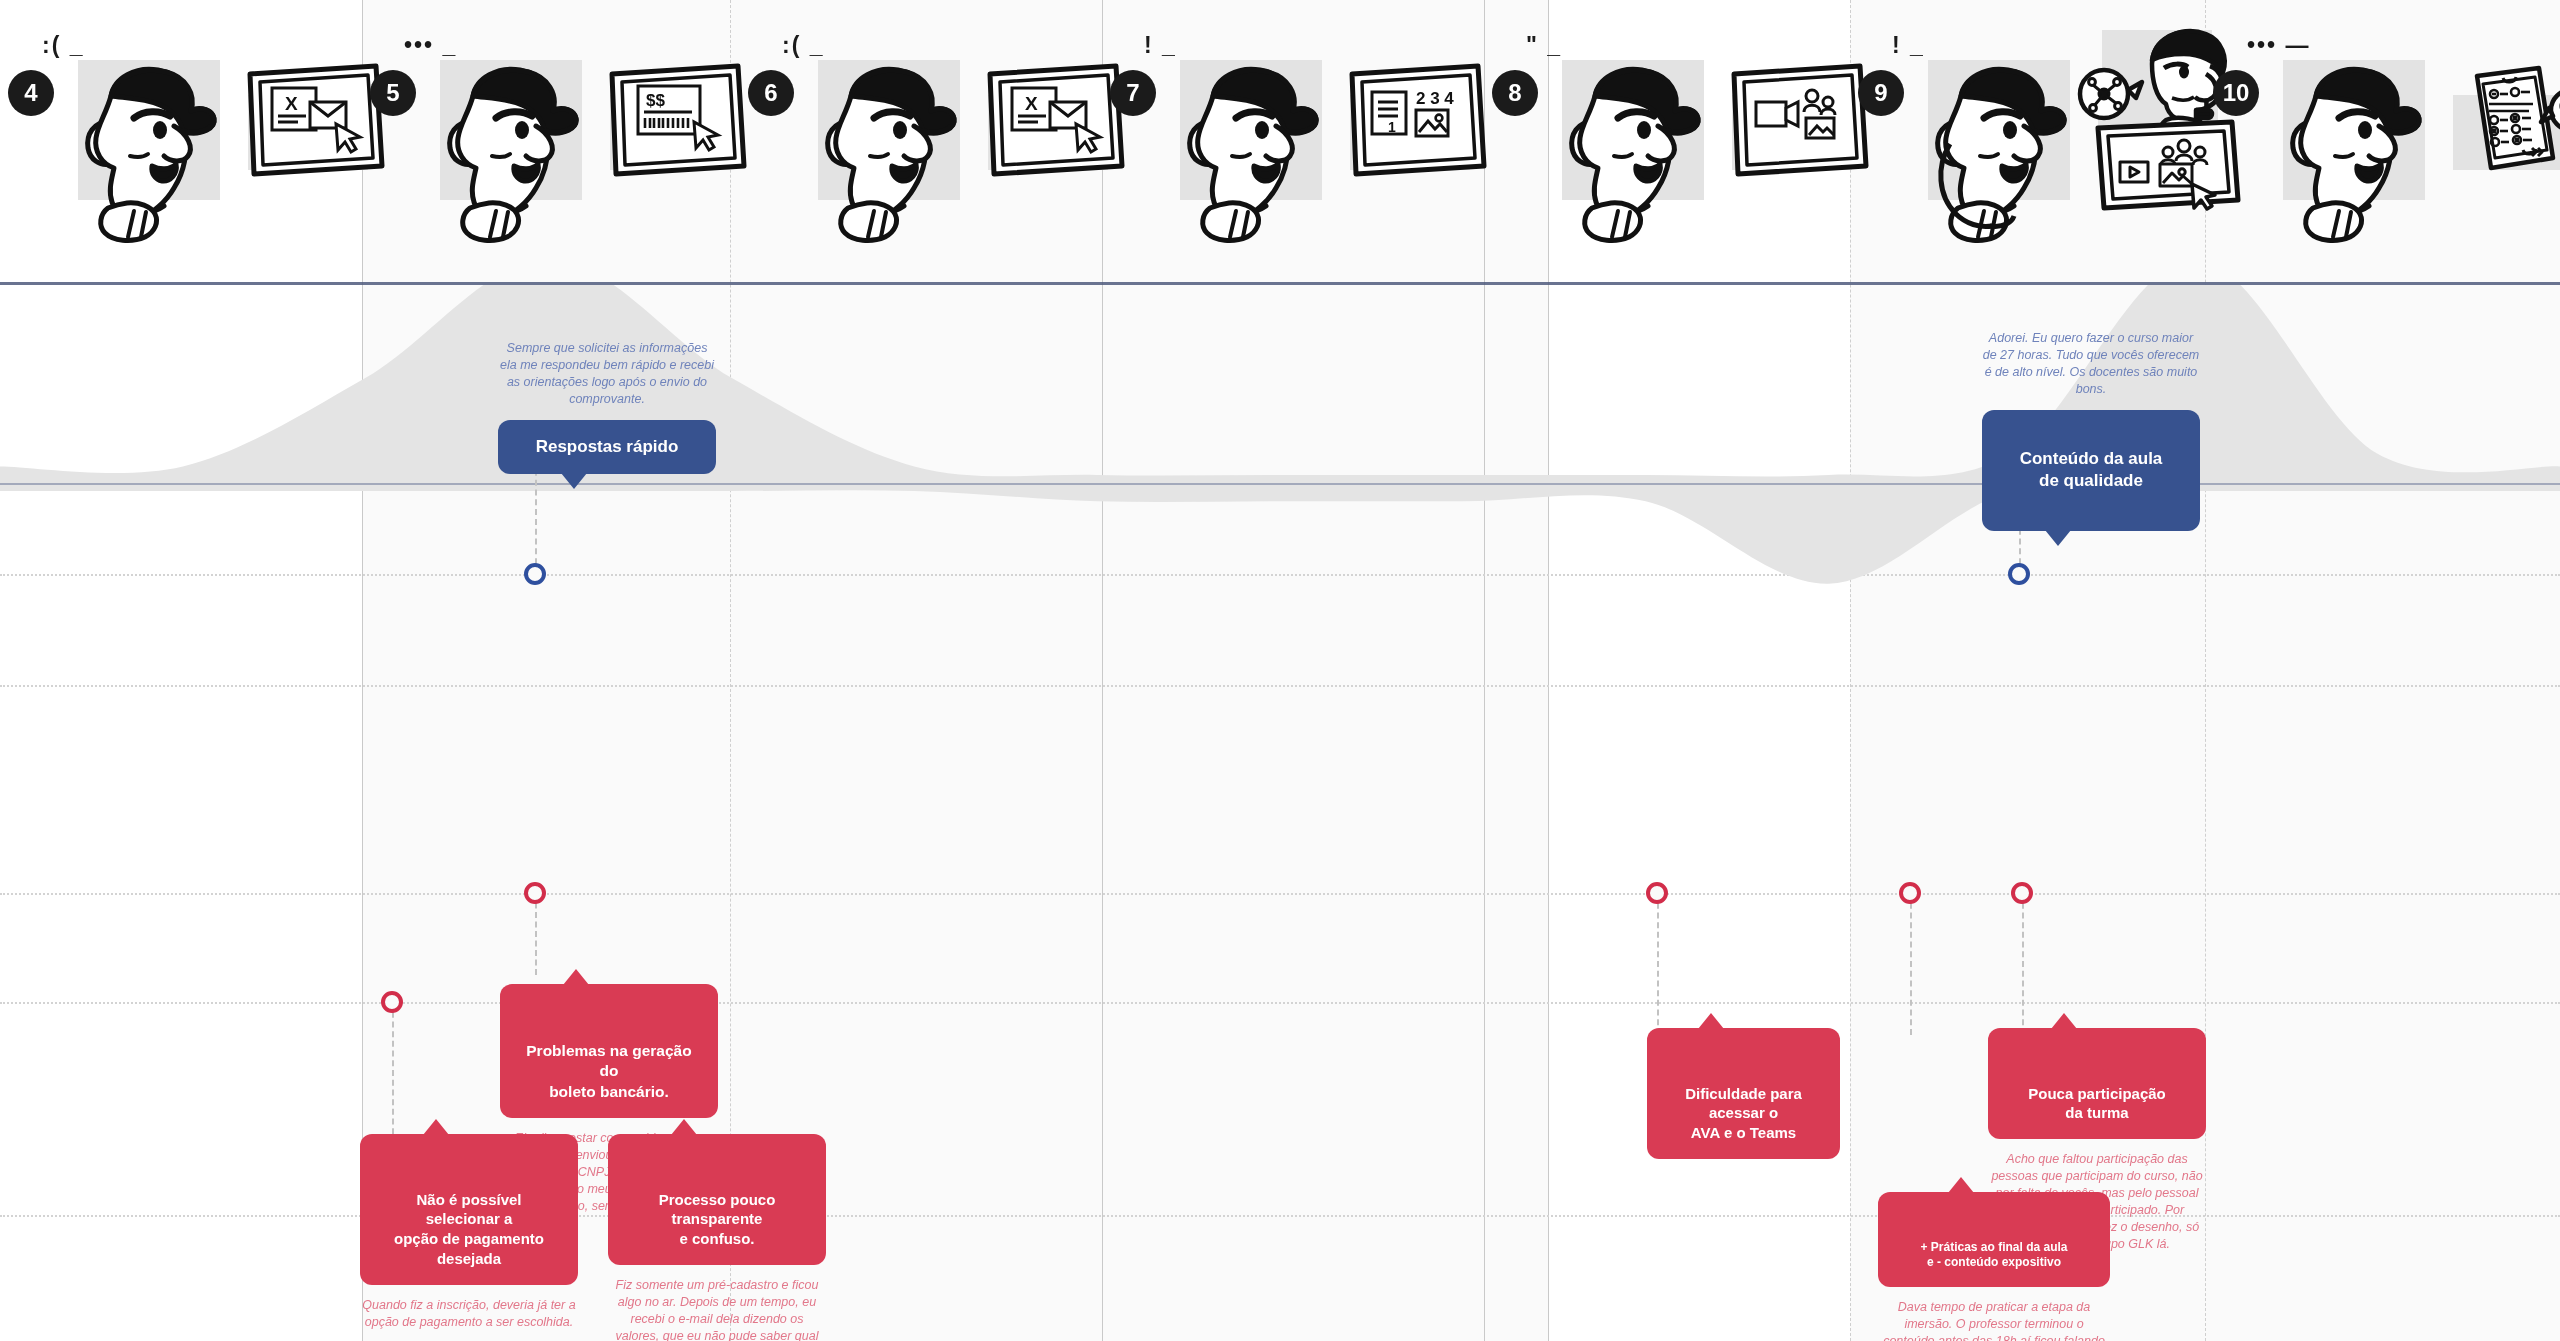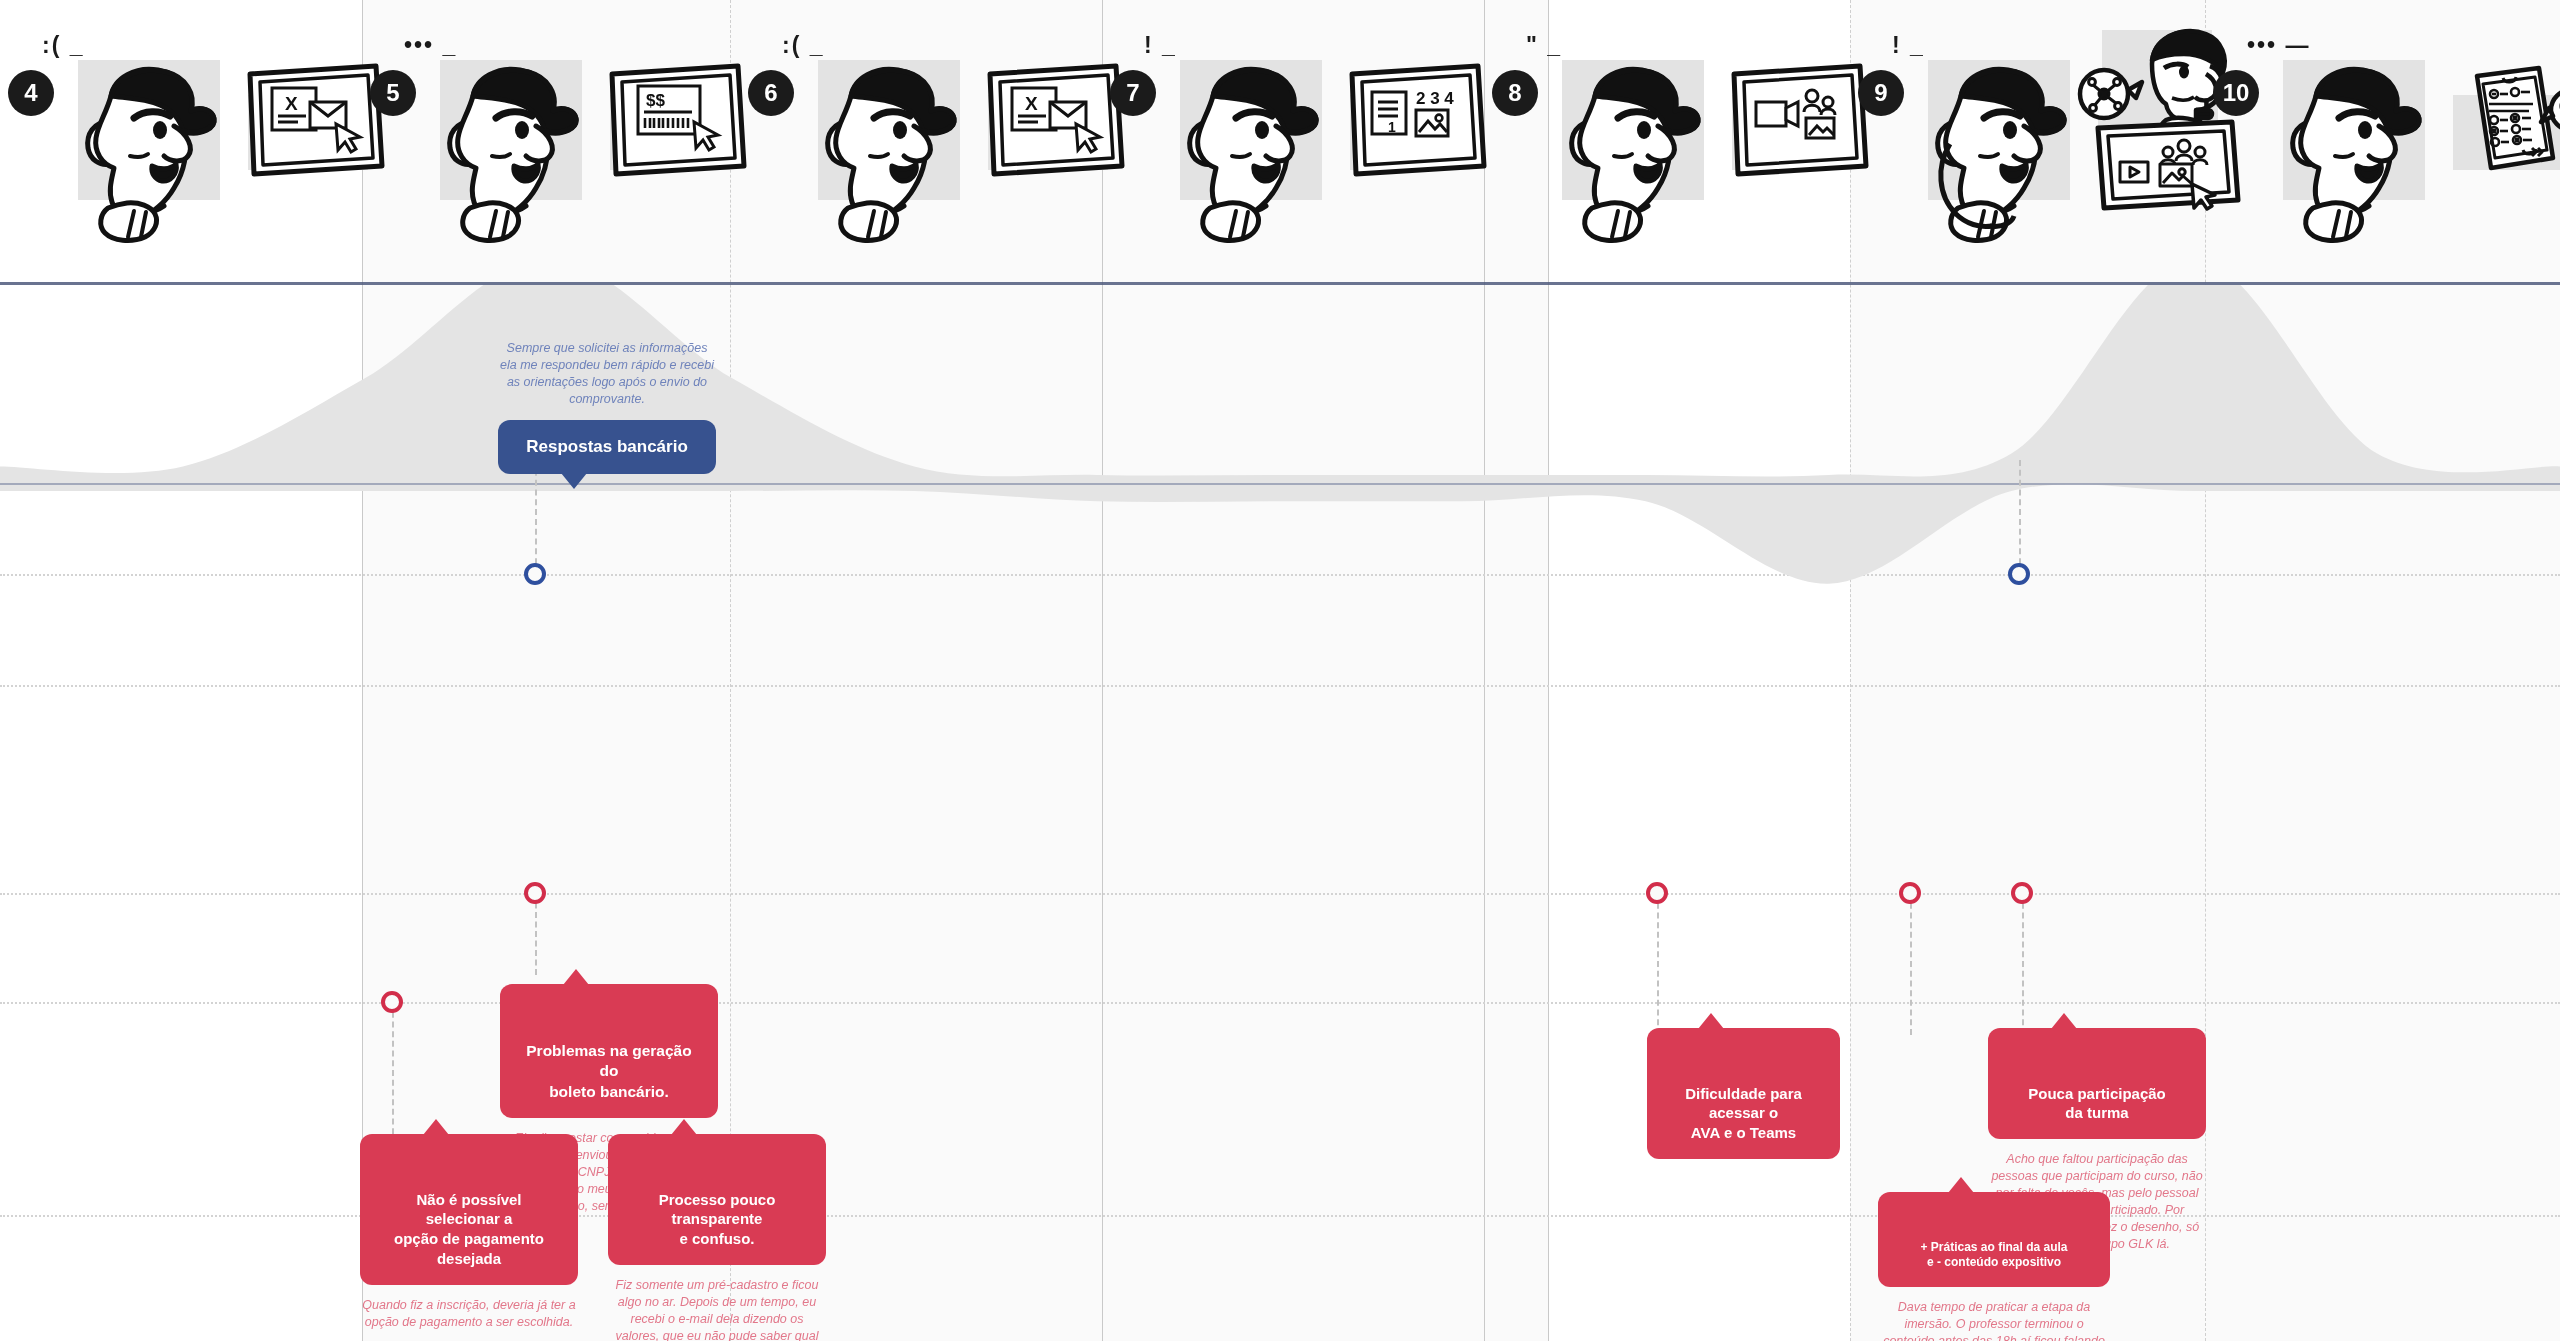--- a/index.html
+++ b/index.html
@@ -469,25 +469,33 @@
   <div class="marker pos" style="left:2008px;top:563px;"></div>
   <div class="marker neg" style="left:381px;top:991px;"></div>
   <div class="marker neg" style="left:524px;top:882px;"></div>
   <div class="marker neg" style="left:1646px;top:882px;"></div>
   <div class="marker neg" style="left:1899px;top:882px;"></div>
   <div class="marker neg" style="left:2011px;top:882px;"></div>
 
   <div class="card" style="left:498px;top:340px;width:218px;">
     <div class="quote blue" style="font-size:12.5px;margin-bottom:12px;">Sempre que solicitei as informações ela me respondeu bem rápido e recebi as orientações logo após o envio do comprovante.</div>
     <div class="bubble blue" style="font-size:17px;">
-      <span>Respostas bancário</span>
+      <span>Respostas rápido</span>
       <span class="tail down"></span>
     </div>
   </div>
 
+  <div class="card" style="left:1982px;top:330px;width:218px;">
+    <div class="quote blue" style="font-size:12.5px;margin-bottom:12px;">Adorei. Eu quero fazer o curso maior de 27 horas. Tudo que vocês oferecem é de alto nível. Os docentes são muito bons.</div>
+    <div class="bubble blue" style="font-size:17px;white-space:pre-line;">
+      <span>Conteúdo da aula
+de qualidade</span>
+      <span class="tail down"></span>
+    </div>
+  </div>
 
   <div class="card" style="left:500px;top:968px;width:218px;margin-top:16px;">
     <div class="bubble red" style="font-size:15.5px;white-space:pre-line;">
       <span class="tail up"></span>
       <span>Problemas na geração do
 boleto bancário.</span>
     </div>
     <div class="quote red" style="font-size:12.5px;margin-top:12px;">Ela disse estar com problemas no boleto e me enviou dados bancários, mas faltou o CNPJ e a Razão Social, pois, como meu o banco não é Bradesco, seria necessário.</div>
   </div>
 

